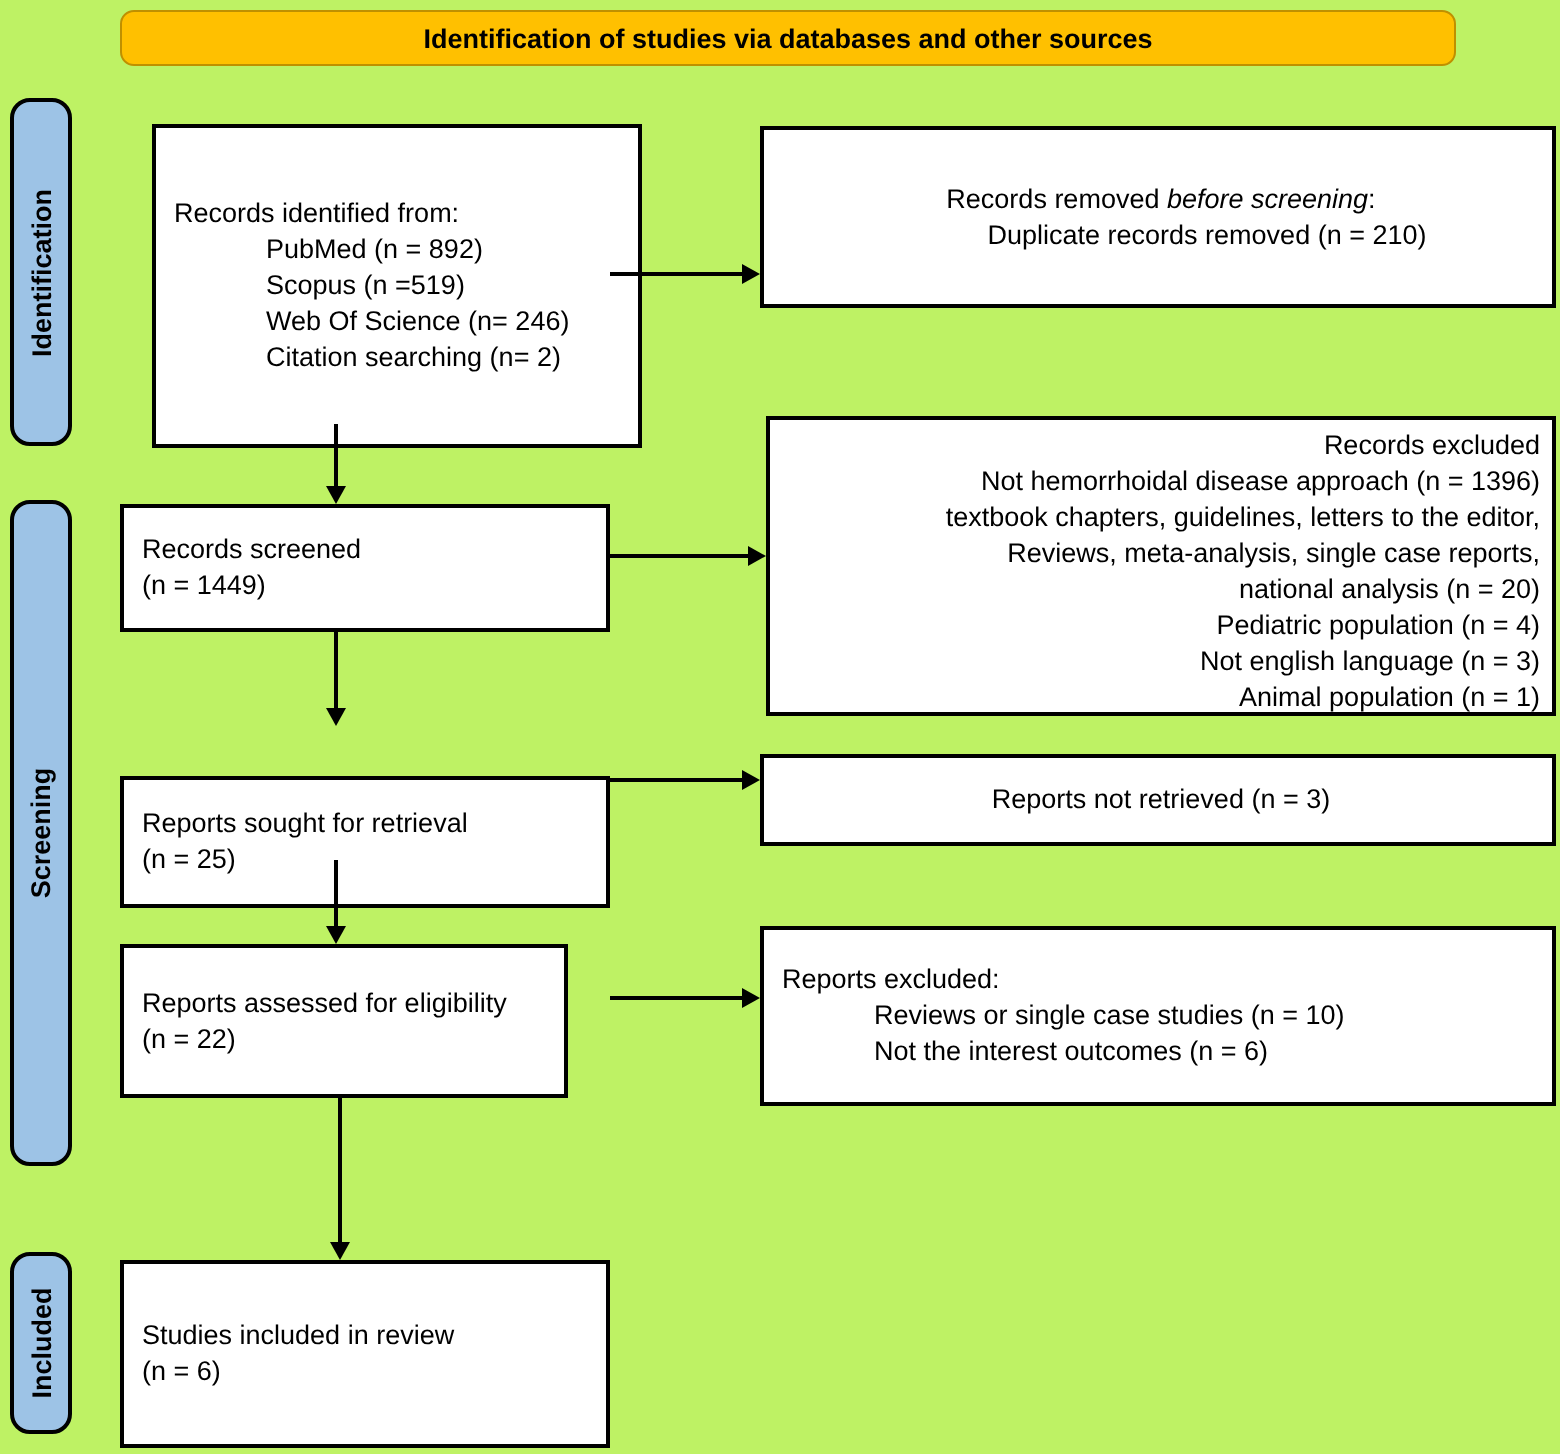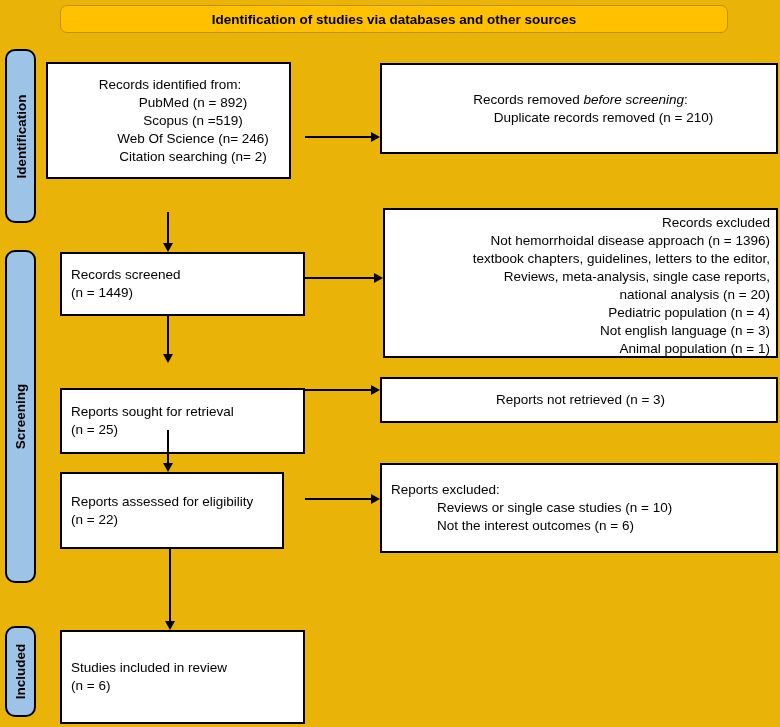--- a/index.html
+++ b/index.html
@@ -1,20 +1,20 @@
 <!DOCTYPE html>
 <html><head>
 <meta charset="utf-8">
 <style>
   html, body { margin: 0; padding: 0; background: #ffffff; }
   #diagram {
     position: relative;
     width: 780px;
     height: 727px;
-    background: #eab308;
+    background: #bef264;
     font-family: "Liberation Sans", sans-serif;
     color: #000;
     overflow: hidden;
   }
   .banner {
     position: absolute;
     left: 60px; top: 5px;
     width: 668px; height: 28px;
     background: #FFC000;
     border: 1.5px solid #BF9000;
@@ -76,21 +76,21 @@
   <div class="stage-tab" style="top:49px; height:174px;">
     <span class="vtext">Identification</span>
   </div>
   <div class="stage-tab" style="top:250px; height:333px;">
     <span class="vtext">Screening</span>
   </div>
   <div class="stage-tab" style="top:626px; height:91px;">
     <span class="vtext">Included</span>
   </div>
 
-  <div class="box" style="left:46px; top:62px; width:245px; height:117px;align-items:center;">
+  <div class="box" style="left:76px; top:62px; width:245px; height:162px;">
     <div class="line">Records identified from:</div>
     <div class="line indent">PubMed (n = 892)</div>
     <div class="line indent">Scopus (n =519)</div>
     <div class="line indent">Web Of Science (n= 246)</div>
     <div class="line indent">Citation searching (n= 2)</div>
   </div>
 
   <div class="box" style="left:60px; top:252px; width:245px; height:64px;">
     <div class="line">Records screened</div>
     <div class="line">(n = 1449)</div>

